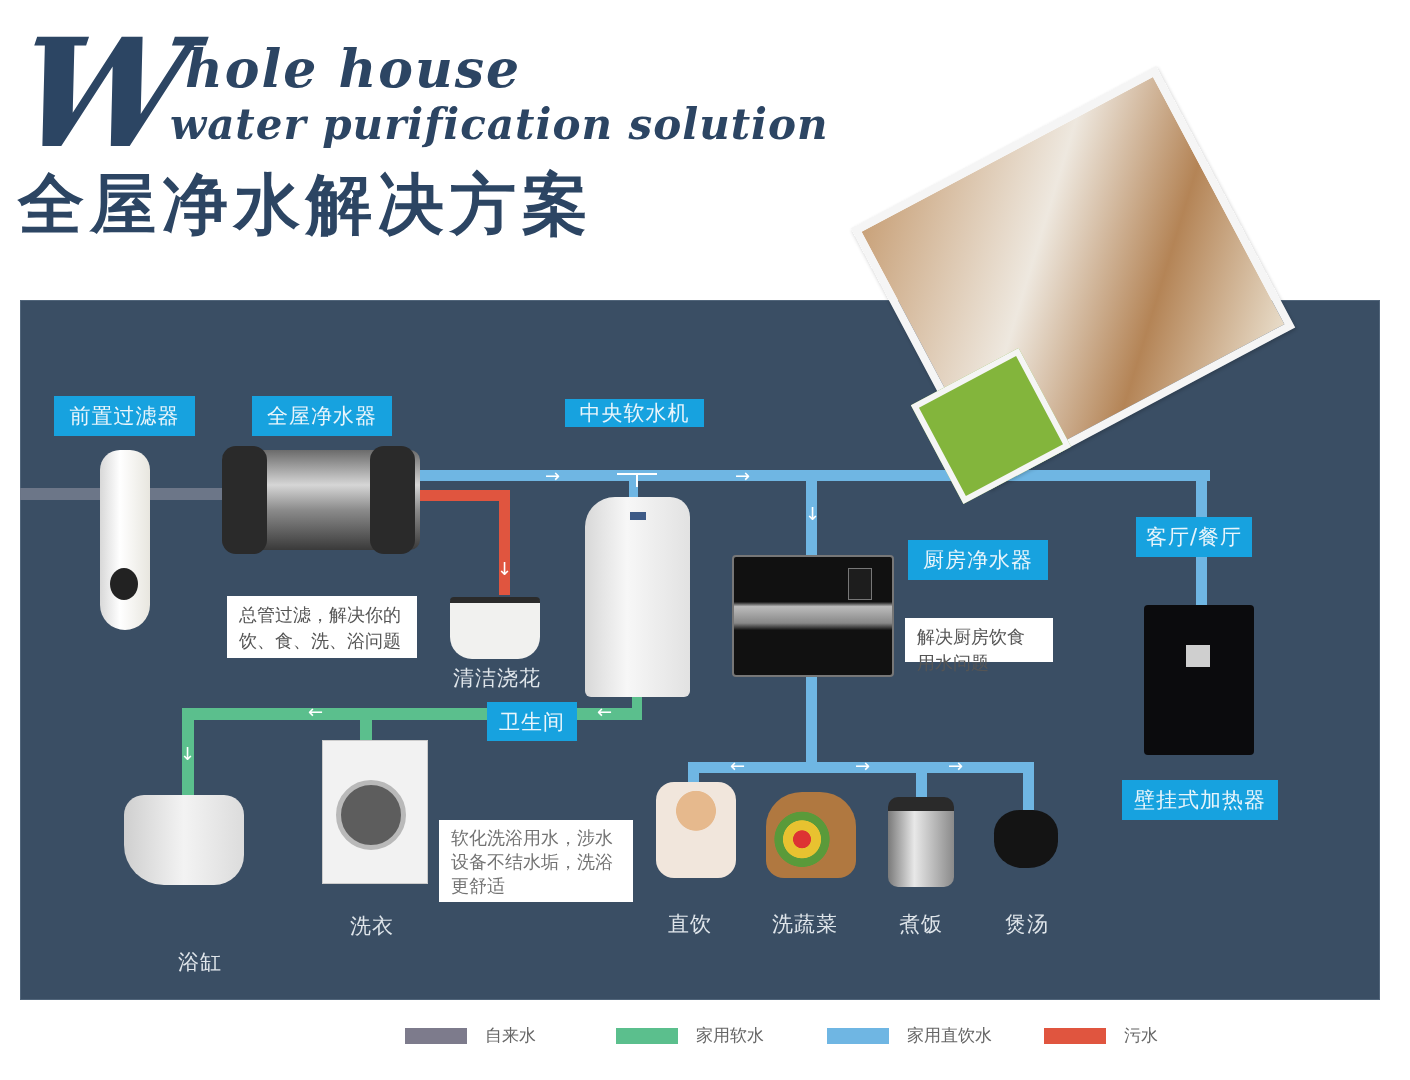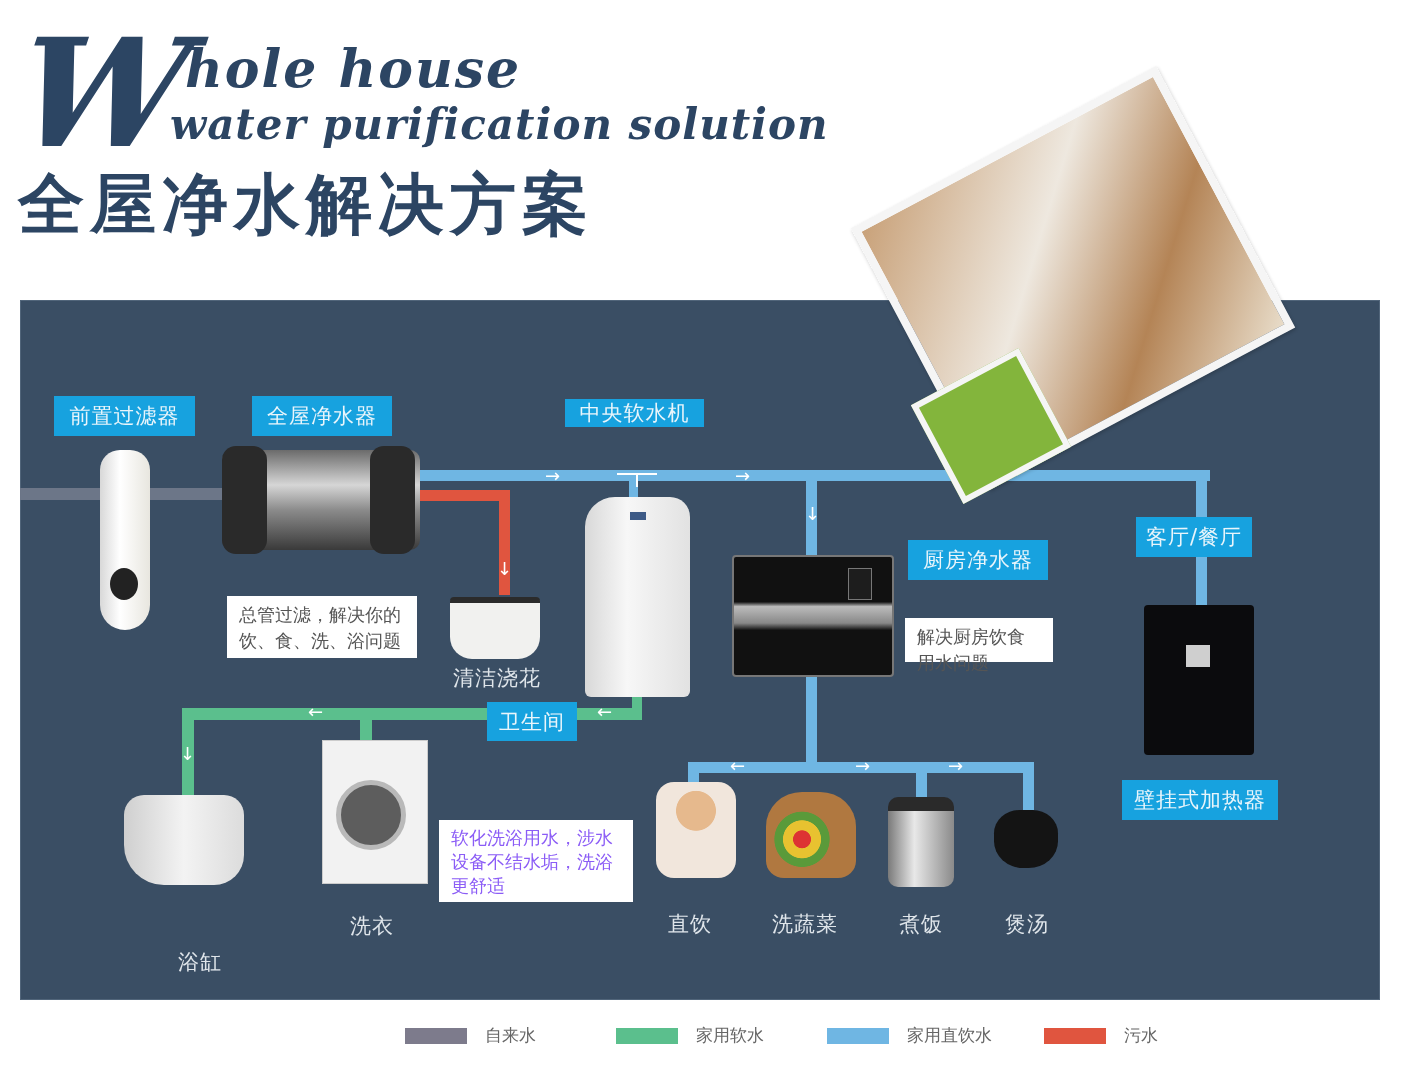--- a/index.html
+++ b/index.html
@@ -90,21 +90,21 @@
 <div class="abs" style="left:656px;top:782px;width:80px;height:96px;background:radial-gradient(circle at 50% 30%,#e6b98d 0,#e6b98d 25%,#f1e6dc 26%);border-radius:18px;"></div>
 <div class="abs" style="left:766px;top:792px;width:90px;height:86px;background:radial-gradient(circle at 40% 55%,#d33 0,#d33 12%,#e8c230 13%,#e8c230 26%,#5a9a3a 27%,#5a9a3a 38%,#b07840 39%);border-radius:40% 40% 20% 20%;"></div>
 <div class="abs" style="left:888px;top:797px;width:66px;height:76px;background:linear-gradient(90deg,#7a7a7a,#e8e8e8 40%,#8a8a8a);border-radius:10px;border-top:14px solid #2a2a2a;"></div>
 <div class="abs" style="left:994px;top:810px;width:64px;height:58px;background:#141414;border-radius:40% 40% 46% 46%;"></div>
 
 <div class="abs" style="left:900px;top:130px;width:330px;height:280px;background:linear-gradient(135deg,#c9a27a,#eee8df 40%,#b48456 70%,#e8dcc9);transform:rotate(-28deg);border:8px solid #f5f5f5;box-shadow:0 2px 4px rgba(0,0,0,.2);"></div>
 <div class="abs" style="left:930px;top:370px;width:110px;height:100px;background:#83b53c;transform:rotate(-28deg);border:6px solid #f5f5f5;"></div>
 
 <div class="note" style="left:227px;top:566px;width:190px;height:62px;margin-top:30px;">总管过滤，解决你的饮、食、洗、浴问题</div>
 <div class="note" style="left:905px;top:618px;width:148px;height:44px;">解决厨房饮食用水问题</div>
-<div class="note" style="left:439px;top:820px;width:194px;height:82px;font-size:18px;line-height:24px;color:#8b5cf6;">软化洗浴用水，涉水设备不结水垢，洗浴更舒适</div>
+<div class="note" style="left:439px;top:820px;width:194px;height:82px;font-size:18px;line-height:24px;color:#737373;">软化洗浴用水，涉水设备不结水垢，洗浴更舒适</div>
 
 <div class="lbl" style="left:453px;top:664px;text-align:center;">清洁浇花</div>
 <div class="lbl" style="left:178px;top:948px;">浴缸</div>
 <div class="lbl" style="left:350px;top:912px;">洗衣</div>
 <div class="lbl" style="left:668px;top:910px;">直饮</div>
 <div class="lbl" style="left:772px;top:910px;">洗蔬菜</div>
 <div class="lbl" style="left:899px;top:910px;">煮饭</div>
 <div class="lbl" style="left:1005px;top:910px;">煲汤</div>
 
 <div class="legend" style="left:405px;align-items:center;">

